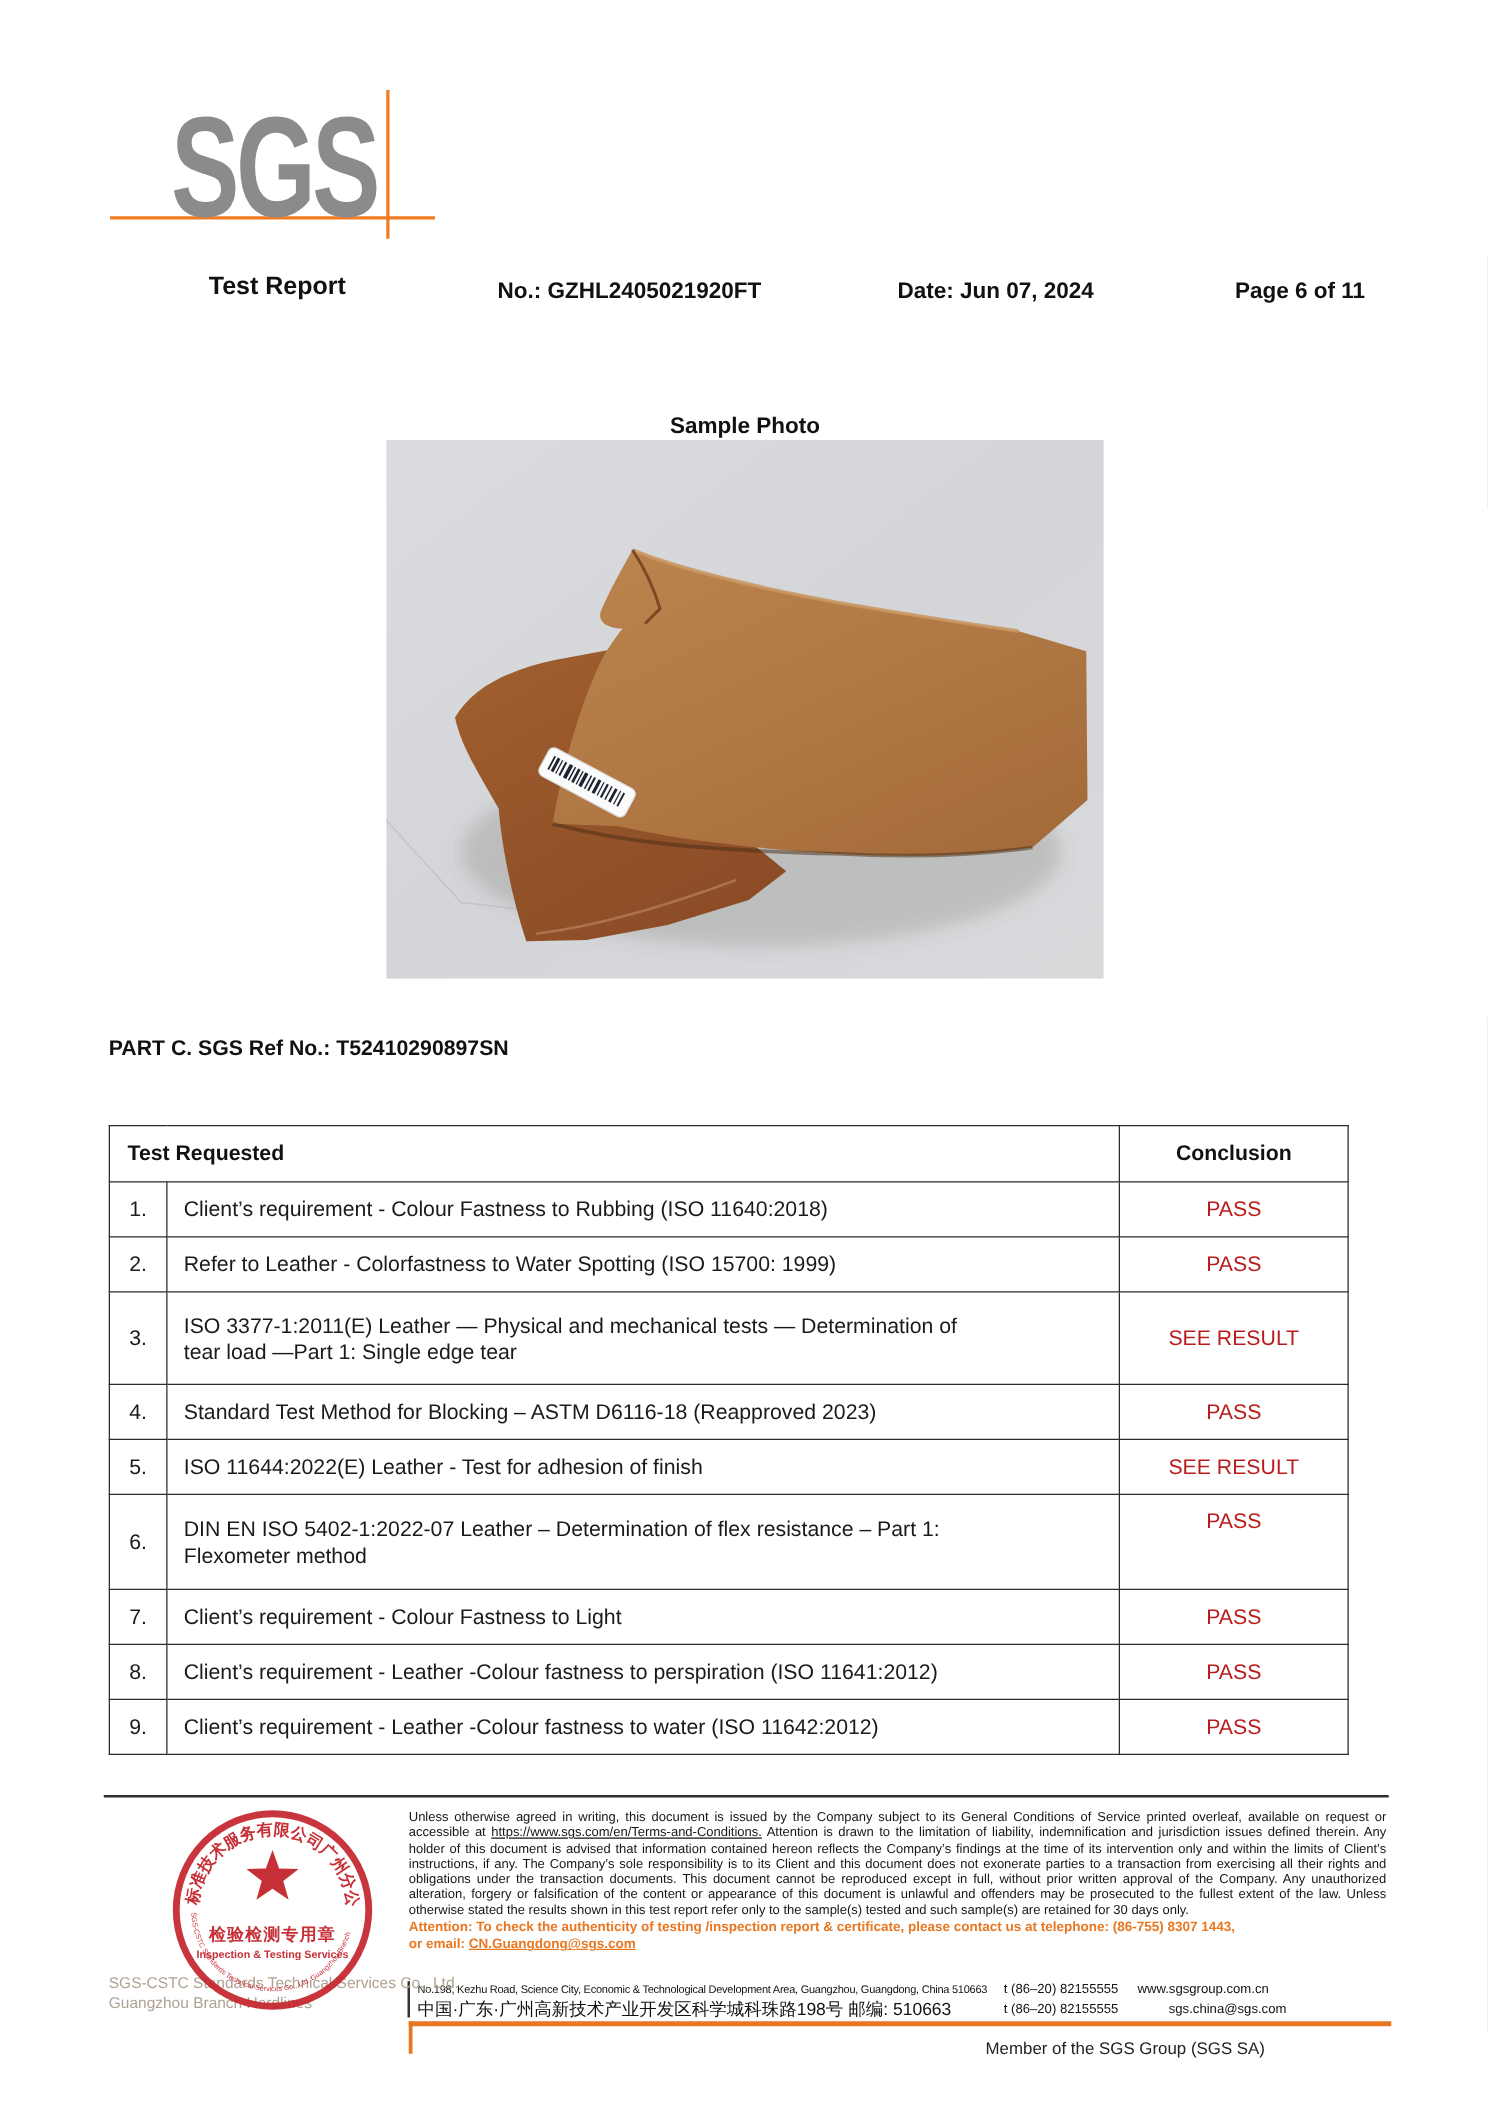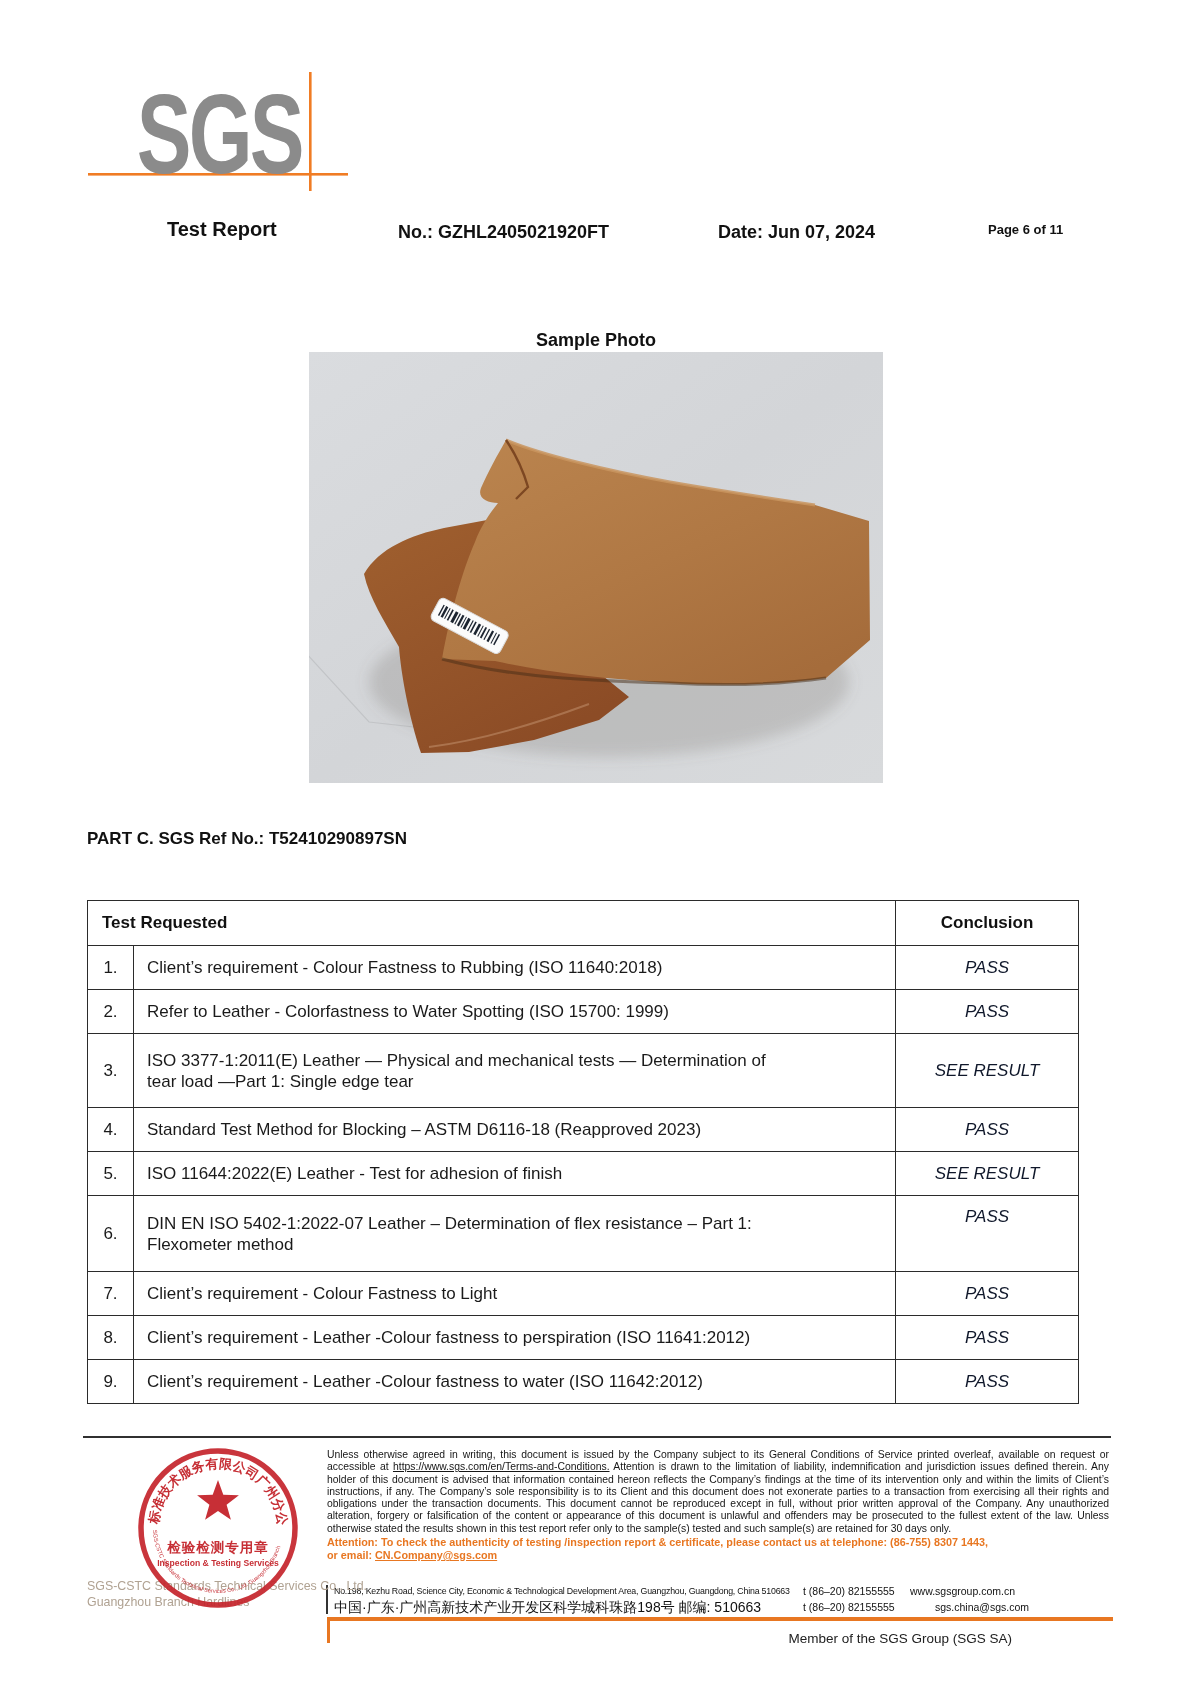--- a/index.html
+++ b/index.html
@@ -6,37 +6,37 @@
   .page{
     position:relative;width:1190px;height:1684px;background:#ffffff;
     font-family:"Liberation Sans","DejaVu Sans",sans-serif;color:#1a1a1a;
     margin:0 auto;overflow:hidden;
   }
   .abs{position:absolute;}
   
   .hdr-title{left:140px;top:218px;font-size:20px;font-weight:bold;color:#111;margin-left:27px;}
   .hdr-no{left:398px;top:222px;font-size:18px;font-weight:bold;color:#111;}
   .hdr-date{left:718px;top:222px;font-size:18px;font-weight:bold;color:#111;}
-  .hdr-page{left:988px;top:222px;font-size:13px;font-weight:bold;color:#111;}
+  .hdr-page{left:988px;top:222px;font-size:18px;font-weight:bold;color:#111;}
   
   .sample-title{left:309px;top:330px;width:574px;text-align:center;font-size:18px;font-weight:bold;color:#111;}
   .photo{left:309px;top:352px;width:574px;height:431px;}
   
   .partc-h{left:87px;top:829px;font-size:17px;font-weight:bold;color:#111;}
   .partc-n{left:87px;top:852px;font-size:16.5px;color:#1a1a1a;}
   
   .ttable{position:absolute;left:87px;top:900px;width:991px;border-collapse:collapse;table-layout:fixed;}
   .ttable col.c-no{width:46px;} .ttable col.c-test{width:762px;} .ttable col.c-con{width:183px;}
   .ttable th,.ttable td{border:1.6px solid #2b2b2b;font-size:17px;vertical-align:middle;}
   .ttable th{height:42px;font-weight:bold;color:#111;}
   .th-test{text-align:left;padding-left:14px;}
   .th-con{text-align:center;}
   .td-no{text-align:center;height:41px;color:#1a1a1a;}
   .td-test{padding:5px 13px;text-align:justify;white-space:pre-line;line-height:21px;color:#1a1a1a;}
-  .td-con{text-align:center;color:#0f172a;font-style:italic;}
+  .td-con{text-align:center;color:#b91c1c;}
   tr.tall .td-no,tr.tall .td-test,tr.tall .td-con{height:63px;}
   .td-con.v-top{vertical-align:top;padding-top:11px;}
   
   .foot-line{left:83px;top:1436px;width:1028px;height:1.5px;background:#303030;}
   .foot-text{left:327px;top:1449px;width:782px;}
   .legal{font-size:10.4px;line-height:12.3px;text-align:justify;color:#161616;margin:0;}
   .legal .lnk{text-decoration:underline;margin-top:28px;}
   .attention{font-size:10.8px;line-height:13px;font-weight:bold;margin:1px 0 0 0;}
   .attention .lnk{text-decoration:underline;}
   .addr-bar{left:326px;top:1585px;width:1.6px;height:29px;background:#333;}
@@ -216,21 +216,21 @@
     </text>
     <path fill="#c4242b" opacity="0.95" d="M90,36 L95.3,50.7 L110.9,51.2 L98.6,60.8 L102.9,75.8 L90,67 L77.1,75.8 L81.4,60.8 L69.1,51.2 L84.7,50.7 Z"></path>
     <text x="90" y="108" text-anchor="middle" font-size="13.5" font-weight="bold" fill="#c4242b" letter-spacing="1" opacity="0.95">检验检测专用章</text>
     <text x="90" y="122" text-anchor="middle" font-size="8.6" font-weight="bold" fill="#c4242b" opacity="0.95">Inspection &amp; Testing Services</text>
   </svg>
 
   <div class="abs foot-text">
     <p class="legal"><span>Unless otherwise agreed in writing, this document is issued by the Company subject to its General Conditions of Service printed overleaf, available on request or accessible at </span><span class="lnk">https://www.sgs.com/en/Terms-and-Conditions.</span><span> Attention is drawn to the limitation of liability, indemnification and jurisdiction issues defined therein. Any holder of this document is advised that information contained hereon reflects the Company’s findings at the time of its intervention only and within the limits of Client’s instructions, if any. The Company’s sole responsibility is to its Client and this document does not exonerate parties to a transaction from exercising all their rights and obligations under the transaction documents. This document cannot be reproduced except in full, without prior written approval of the Company. Any unauthorized alteration, forgery or falsification of the content or appearance of this document is unlawful and offenders may be prosecuted to the fullest extent of the law. Unless otherwise stated the results shown in this test report refer only to the sample(s) tested and such sample(s) are retained for 30 days only.</span></p>
     <p class="attention" style="color:#e87722;">
       <span>Attention: To check the authenticity of testing /inspection report &amp; certificate, please contact us at telephone: (86-755) 8307 1443,</span><br>
-      <span>or email: </span><span class="lnk">CN.Company@sgs.com</span>
+      <span>or email: </span><span class="lnk">CN.Guangdong@sgs.com</span>
     </p>
   </div>
 
   <div class="abs addr-bar"></div>
   <div class="abs addr-en">No.198, Kezhu Road, Science City, Economic &amp; Technological Development Area, Guangzhou, Guangdong, China  510663</div>
   <div class="abs tel-en">t (86–20) 82155555</div>
   <div class="abs web">www.sgsgroup.com.cn</div>
   <div class="abs addr-cn">中国·广东·广州高新技术产业开发区科学城科珠路198号  邮编: 510663</div>
   <div class="abs tel-cn">t (86–20) 82155555</div>
   <div class="abs mail">sgs.china@sgs.com</div>

